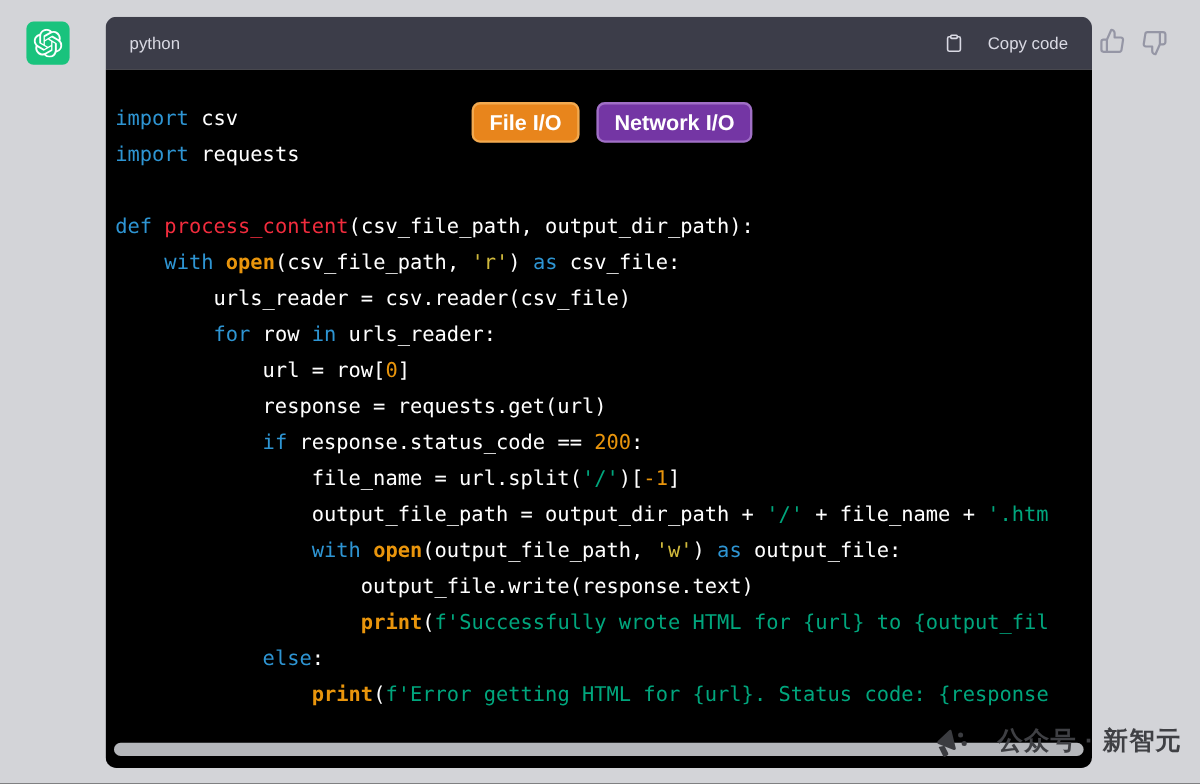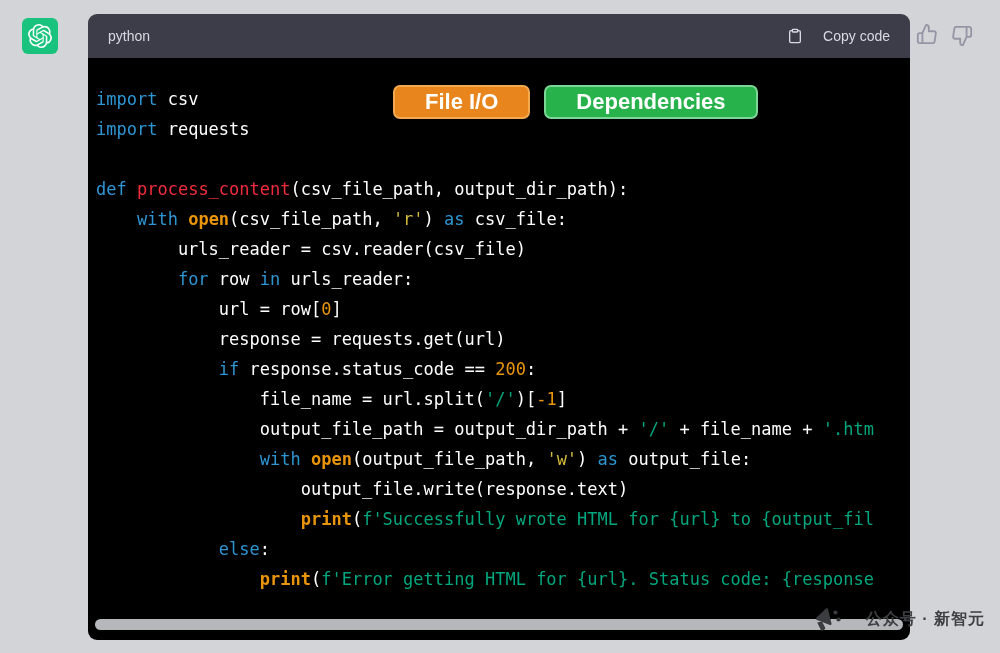--- a/index.html
+++ b/index.html
@@ -58,22 +58,22 @@
   .tok-chr { color: var(--tok-chr); }
   .tok-str { color: var(--tok-str); }
 
   
   .badges {
     position: absolute; top: 27px; left: 305px;
     display: flex; gap: 14px;
   }
   .badge {
     height: 34px; display: flex; align-items: center;
-    padding: 0 30px; border: 2px solid transparent; border-radius: 7px;
-    color: #ffffff; font-weight: bold; font-size: 22px;
+    padding: 0 13px; border: 2px solid transparent; border-radius: 7px;
+    color: #ffffff; font-weight: bold; font-size: 18px;
     font-family: "Liberation Sans", sans-serif;
     white-space: nowrap;
   }
 
   
   .hscrollbar {
     position: absolute; left: 7px; bottom: 10px;
     width: 808px; height: 11px;
     background: #b5b7bb; border-radius: 6px;
   }
@@ -85,22 +85,22 @@
   }
   .feedback button {
     background: none; border: none; cursor: pointer; padding: 0;
   }
   .feedback svg { width: 22px; height: 22px; stroke: #9596a5; fill: none; stroke-width: 2; stroke-linejoin: round; stroke-linecap: round; }
   .thumb-down-btn svg { margin-top: 4px; }
 
   
   .watermark {
     position: absolute; right: 15px; bottom: 18px;
-    display: flex; align-items: center; gap: 23px;
-    color: #3f4044; font-size: 16px; font-weight: 600;
+    display: flex; gap: 23px;
+    color: #3f4044; font-size: 21px; font-weight: 600;
     letter-spacing: 1px;
   }
   .watermark svg { width: 32px; height: 32px; fill: #3b3c40; }
 </style>
 </head>
 <body>
 
 <div class="avatar" id="avatar" style="background: rgb(25, 195, 125);">
   <svg viewBox="0 0 24 24" fill="#ffffff" aria-hidden="true">
     <path d="M22.2819 9.8211a5.9847 5.9847 0 0 0-.5157-4.9108 6.0462 6.0462 0 0 0-6.5098-2.9A6.0651 6.0651 0 0 0 4.9807 4.1818a5.9847 5.9847 0 0 0-3.9977 2.9 6.0462 6.0462 0 0 0 .7427 7.0966 5.98 5.98 0 0 0 .511 4.9107 6.051 6.051 0 0 0 6.5146 2.9001A5.9847 5.9847 0 0 0 13.2599 24a6.0557 6.0557 0 0 0 5.7718-4.2058 5.9894 5.9894 0 0 0 3.9977-2.9001 6.0557 6.0557 0 0 0-.7475-7.0729zm-9.022 12.6081a4.4755 4.4755 0 0 1-2.8764-1.0408l.1419-.0804 4.7783-2.7582a.7948.7948 0 0 0 .3927-.6813v-6.7369l2.02 1.1686a.071.071 0 0 1 .038.052v5.5826a4.504 4.504 0 0 1-4.4945 4.4944zm-9.6607-4.1254a4.4708 4.4708 0 0 1-.5346-3.0137l.142.0852 4.783 2.7582a.7712.7712 0 0 0 .7806 0l5.8428-3.3685v2.3324a.0804.0804 0 0 1-.0332.0615L9.74 19.9502a4.4992 4.4992 0 0 1-6.1408-1.6464zM2.3408 7.8956a4.485 4.485 0 0 1 2.3655-1.9728V11.6a.7664.7664 0 0 0 .3879.6765l5.8144 3.3543-2.0201 1.1685a.0757.0757 0 0 1-.071 0l-4.8303-2.7865A4.504 4.504 0 0 1 2.3408 7.8956zm16.5963 3.8558L13.1038 8.364 15.1192 7.2a.0757.0757 0 0 1 .071 0l4.8303 2.7913a4.4944 4.4944 0 0 1-.6765 8.1042v-5.6772a.79.79 0 0 0-.407-.667zm2.0107-3.0231l-.142-.0852-4.7735-2.7818a.7759.7759 0 0 0-.7854 0L9.409 9.2297V6.8974a.0662.0662 0 0 1 .0284-.0615l4.8303-2.7866a4.4992 4.4992 0 0 1 6.6802 4.66zM8.3065 12.863l-2.02-1.1638a.0804.0804 0 0 1-.038-.0567V6.0742a4.4992 4.4992 0 0 1 7.3757-3.4537l-.142.0805L8.704 5.459a.7948.7948 0 0 0-.3927.6813zm1.0976-2.3654l2.602-1.4998 2.6069 1.4998v2.9994l-2.5974 1.4997-2.6067-1.4997Z"></path>
@@ -115,21 +115,21 @@
         <path d="M16 4h2a2 2 0 0 1 2 2v14a2 2 0 0 1-2 2H6a2 2 0 0 1-2-2V6a2 2 0 0 1 2-2h2"></path>
         <rect x="8" y="2" width="8" height="4" rx="1" ry="1"></rect>
       </svg>
       <span>Copy code</span>
     </button>
   </div>
 
   <div class="code-body">
     <div class="badges">
       <span class="badge" style="background: rgb(232, 133, 28); border-color: rgb(242, 169, 79);">File I/O</span>
-      <span class="badge" style="background: rgb(40, 178, 75); border-color: rgb(124, 214, 150);">Dependencies</span>
+      <span class="badge" style="background: rgb(116, 54, 164); border-color: rgb(160, 111, 198);">Network I/O</span>
     </div>
 
     <pre class="code" id="code"><div class="code-line"><span class="tok-kw">import</span><span class="tok-pl"> csv</span></div><div class="code-line"><span class="tok-kw">import</span><span class="tok-pl"> requests</span></div><div class="code-line">&nbsp;</div><div class="code-line"><span class="tok-kw">def</span><span class="tok-pl"> </span><span class="tok-fn">process_content</span><span class="tok-pl">(csv_file_path, output_dir_path):</span></div><div class="code-line"><span class="tok-pl">    </span><span class="tok-kw">with</span><span class="tok-pl"> </span><span class="tok-bi">open</span><span class="tok-pl">(csv_file_path, </span><span class="tok-chr">'r'</span><span class="tok-pl">) </span><span class="tok-kw">as</span><span class="tok-pl"> csv_file:</span></div><div class="code-line"><span class="tok-pl">        urls_reader = csv.reader(csv_file)</span></div><div class="code-line"><span class="tok-pl">        </span><span class="tok-kw">for</span><span class="tok-pl"> row </span><span class="tok-kw">in</span><span class="tok-pl"> urls_reader:</span></div><div class="code-line"><span class="tok-pl">            url = row[</span><span class="tok-num">0</span><span class="tok-pl">]</span></div><div class="code-line"><span class="tok-pl">            response = requests.get(url)</span></div><div class="code-line"><span class="tok-pl">            </span><span class="tok-kw">if</span><span class="tok-pl"> response.status_code == </span><span class="tok-num">200</span><span class="tok-pl">:</span></div><div class="code-line"><span class="tok-pl">                file_name = url.split(</span><span class="tok-str">'/'</span><span class="tok-pl">)[</span><span class="tok-num">-1</span><span class="tok-pl">]</span></div><div class="code-line"><span class="tok-pl">                output_file_path = output_dir_path + </span><span class="tok-str">'/'</span><span class="tok-pl"> + file_name + </span><span class="tok-str">'.htm</span></div><div class="code-line"><span class="tok-pl">                </span><span class="tok-kw">with</span><span class="tok-pl"> </span><span class="tok-bi">open</span><span class="tok-pl">(output_file_path, </span><span class="tok-chr">'w'</span><span class="tok-pl">) </span><span class="tok-kw">as</span><span class="tok-pl"> output_file:</span></div><div class="code-line"><span class="tok-pl">                    output_file.write(response.text)</span></div><div class="code-line"><span class="tok-pl">                    </span><span class="tok-bi">print</span><span class="tok-pl">(</span><span class="tok-str">f'Successfully wrote HTML for {url} to {output_fil</span></div><div class="code-line"><span class="tok-pl">            </span><span class="tok-kw">else</span><span class="tok-pl">:</span></div><div class="code-line"><span class="tok-pl">                </span><span class="tok-bi">print</span><span class="tok-pl">(</span><span class="tok-str">f'Error getting HTML for {url}. Status code: {response</span></div></pre>
 
     <div class="hscrollbar"></div>
   </div>
 </div>
 
 <div class="feedback">
   <button class="thumb-up-btn">

